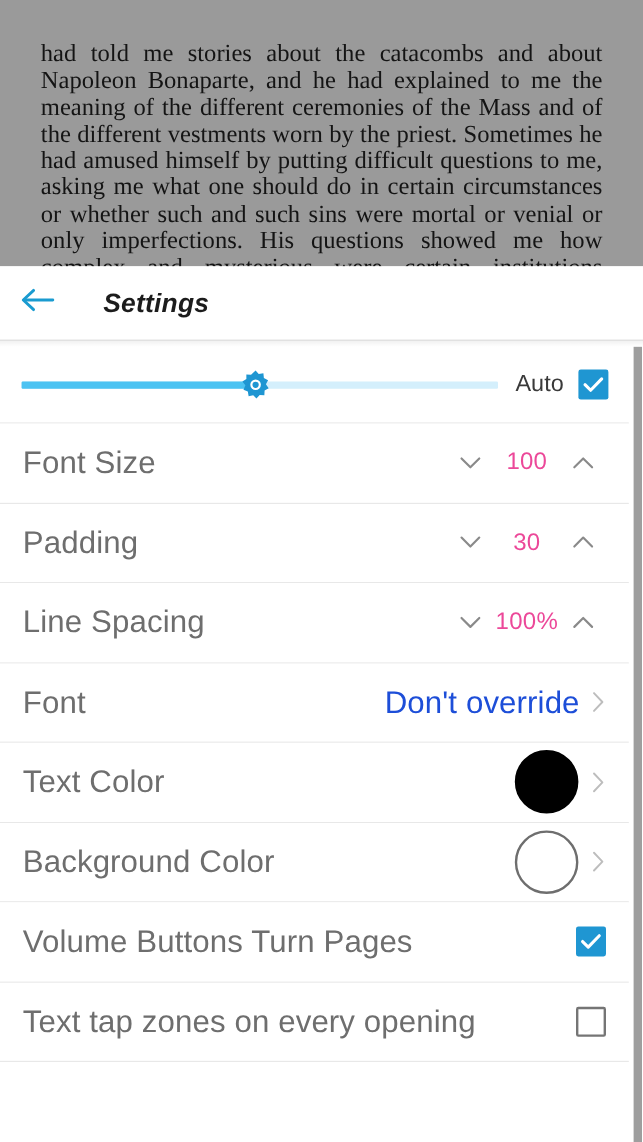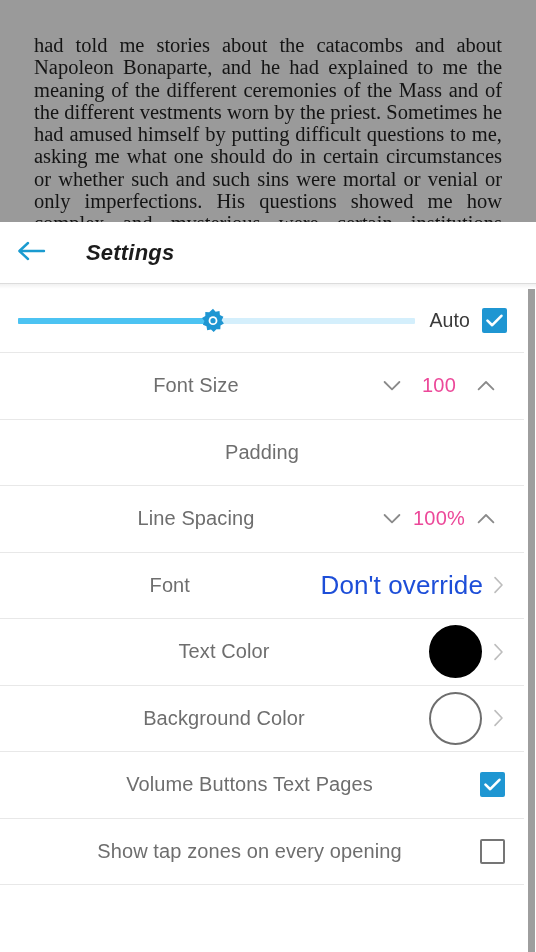--- a/index.html
+++ b/index.html
@@ -108,25 +108,24 @@
     align-items: center;
     padding-left: 19px;
     padding-right: 19px;
     background: #ffffff;
     border-bottom: 1px solid #e8e8e8;
   }
   .row:first-child { border-top: none; }
 
   .row-label {
     flex: 1 1 auto;
-    font-size: 20px;
+    font-size: 26px;
     color: #6e6e6e;
     letter-spacing: 0.1px;
     white-space: nowrap;
-    text-align: center;
   }
   .row-right {
     flex: 0 0 auto;
     display: flex;
     align-items: center;
   }
 
   
   #brightness-row {
     height: 64px;
@@ -322,20 +321,33 @@
         <span class="step-btn">
           <svg width="18" height="12" viewBox="0 0 18 12">
             <path d="M1.6 9.4 L9 2 L16.4 9.4" stroke="#8a8a8a" stroke-width="1.8" fill="none" stroke-linecap="round" stroke-linejoin="round"></path>
           </svg>
         </span>
       </div>
     </div>
 
     <div class="row">
       <span class="row-label">Padding</span>
+      <div class="row-right stepper">
+        <span class="step-btn">
+          <svg width="18" height="12" viewBox="0 0 18 12">
+            <path d="M1.6 2 L9 9.4 L16.4 2" stroke="#8a8a8a" stroke-width="1.8" fill="none" stroke-linecap="round" stroke-linejoin="round"></path>
+          </svg>
+        </span>
+        <span class="step-value">30</span>
+        <span class="step-btn">
+          <svg width="18" height="12" viewBox="0 0 18 12">
+            <path d="M1.6 9.4 L9 2 L16.4 9.4" stroke="#8a8a8a" stroke-width="1.8" fill="none" stroke-linecap="round" stroke-linejoin="round"></path>
+          </svg>
+        </span>
+      </div>
     </div>
 
     <div class="row">
       <span class="row-label">Line Spacing</span>
       <div class="row-right stepper">
         <span class="step-btn">
           <svg width="18" height="12" viewBox="0 0 18 12">
             <path d="M1.6 2 L9 9.4 L16.4 2" stroke="#8a8a8a" stroke-width="1.8" fill="none" stroke-linecap="round" stroke-linejoin="round"></path>
           </svg>
         </span>
@@ -379,32 +391,32 @@
         <span class="chev-right">
           <svg width="11" height="18" viewBox="0 0 11 18">
             <path d="M2 1.6 L9 9 L2 16.4" stroke="#bdbdbd" stroke-width="1.6" fill="none" stroke-linecap="round" stroke-linejoin="round"></path>
           </svg>
         </span>
       </div>
     </div>
 
 
     <div class="row">
-      <span class="row-label">Volume Buttons Text Pages</span>
+      <span class="row-label">Volume Buttons Turn Pages</span>
       <div class="row-right">
         <span class="checkbox checked">
           <svg width="17" height="13" viewBox="0 0 17 13">
             <path d="M1.5 6.6 L6.2 11.2 L15.4 1.8" stroke="#ffffff" stroke-width="2.6" fill="none" stroke-linecap="round" stroke-linejoin="round"></path>
           </svg>
         </span>
       </div>
     </div>
 
     <div class="row">
-      <span class="row-label">Show tap zones on every opening</span>
+      <span class="row-label">Text tap zones on every opening</span>
       <div class="row-right">
         <span class="checkbox unchecked">
           
         </span>
       </div>
     </div>
 
   </div>
 
   <div id="scrollbar-track">

